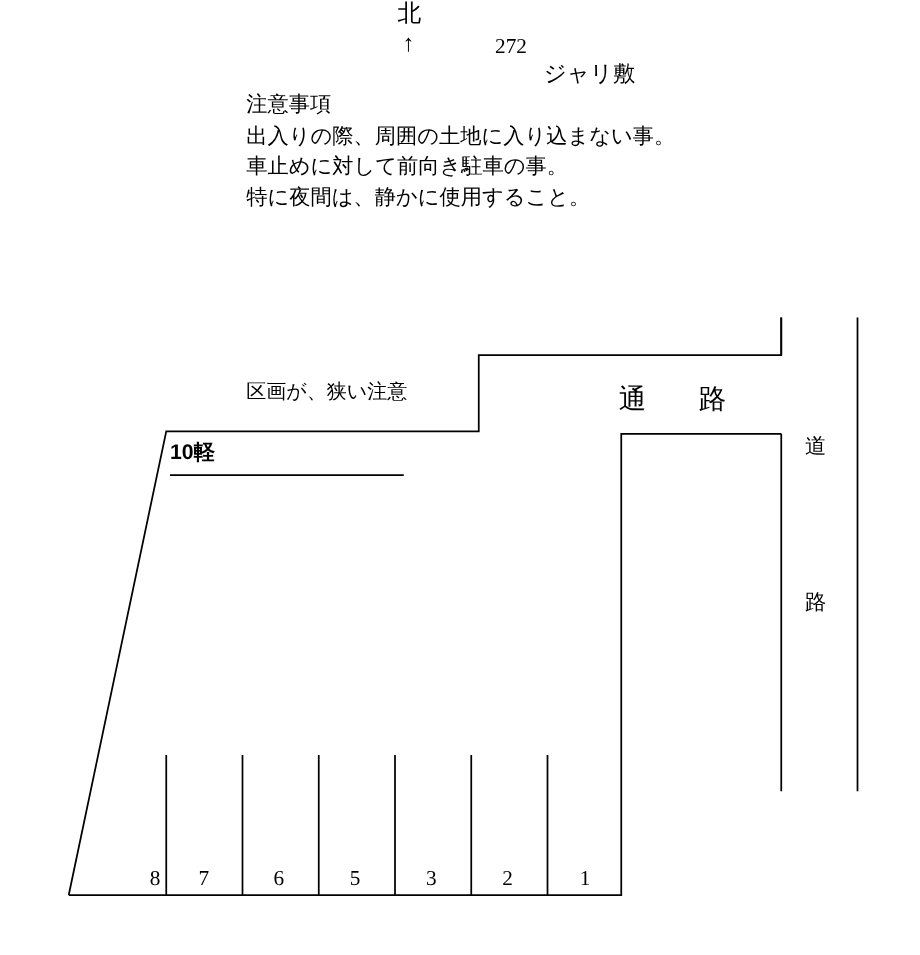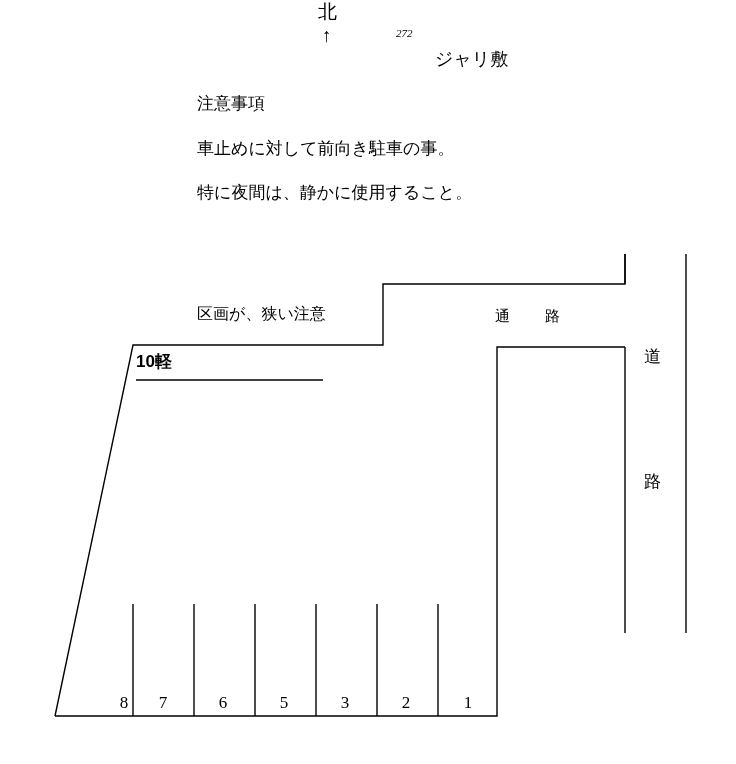--- a/index.html
+++ b/index.html
@@ -24,46 +24,45 @@
   #north-label {
     left: 318px; top: 2px;
     font-size: 19px;
   }
   #north-arrow {
     left: 322px; top: 26px;
     font-size: 19px;
   }
   #plot-number {
     left: 396px; top: 28px;
-    font-size: 11px;
+    font-size: 17px;
     font-family: "Liberation Serif", serif;
-    font-style: italic;
   }
   #gravel-label {
     left: 435px; top: 50px;
     font-size: 18px;
   }
   #notes {
     left: 197px; top: 72px;
     font-size: 17px;
     line-height: 1.45;
   }
-  #notes div { white-space: pre; margin-top: 20px; }
+  #notes div { white-space: pre; }
   #narrow-warning {
     left: 197px; top: 306px;
     font-size: 16px;
   }
   #unit-10k {
     left: 136px; top: 353px;
     font-size: 17px;
     font-weight: bold;
   }
   #aisle-label {
     left: 495px; top: 308px;
-    font-size: 15px;
+    font-size: 22px;
     letter-spacing: 10px;
   }
   #road-label-1 {
     left: 644px; top: 348px;
     font-size: 17px;
   }
   #road-label-2 {
     left: 644px; top: 473px;
     font-size: 17px;
   }
@@ -110,20 +109,21 @@
   </svg>
 
   <div class="abs txt" id="north-label">北</div>
   <div class="abs txt" id="north-arrow">↑</div>
 
   <div class="abs txt" id="plot-number">272</div>
   <div class="abs txt" id="gravel-label">ジャリ敷</div>
 
   <div class="abs" id="notes">
     <div>注意事項</div>
+    <div>出入りの際、周囲の土地に入り込まない事。</div>
     <div>車止めに対して前向き駐車の事。</div>
     <div>特に夜間は、静かに使用すること。</div>
   </div>
 
   <div class="abs txt" id="narrow-warning">区画が、狭い注意</div>
   <div class="abs txt" id="unit-10k">10軽</div>
   <div class="abs txt" id="aisle-label">通　路</div>
   <div class="abs txt" id="road-label-1">道</div>
   <div class="abs txt" id="road-label-2">路</div>
 

